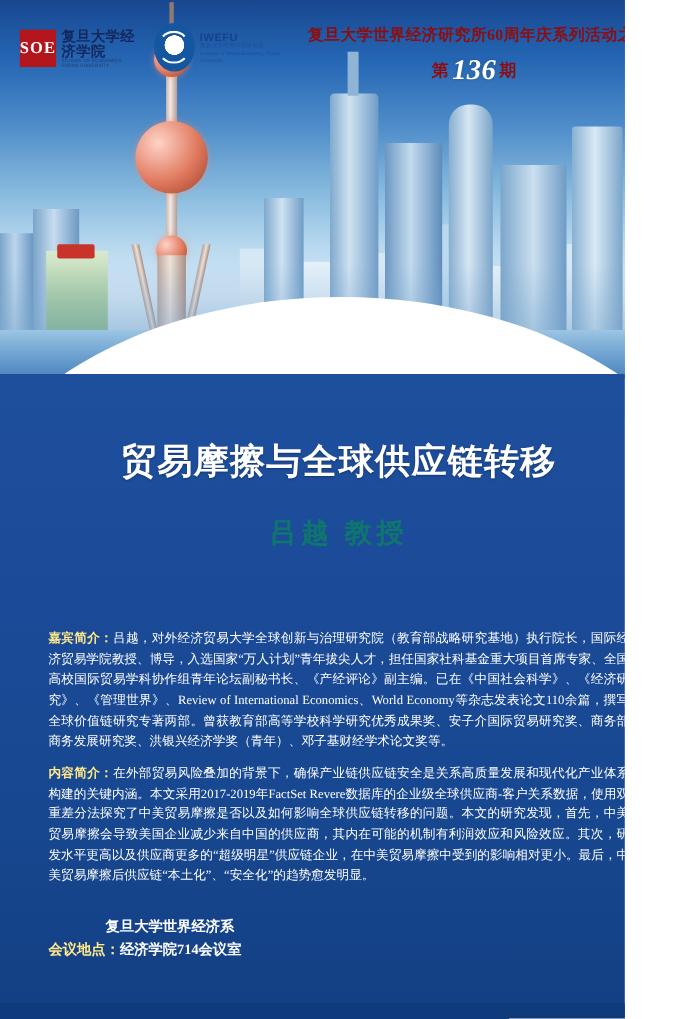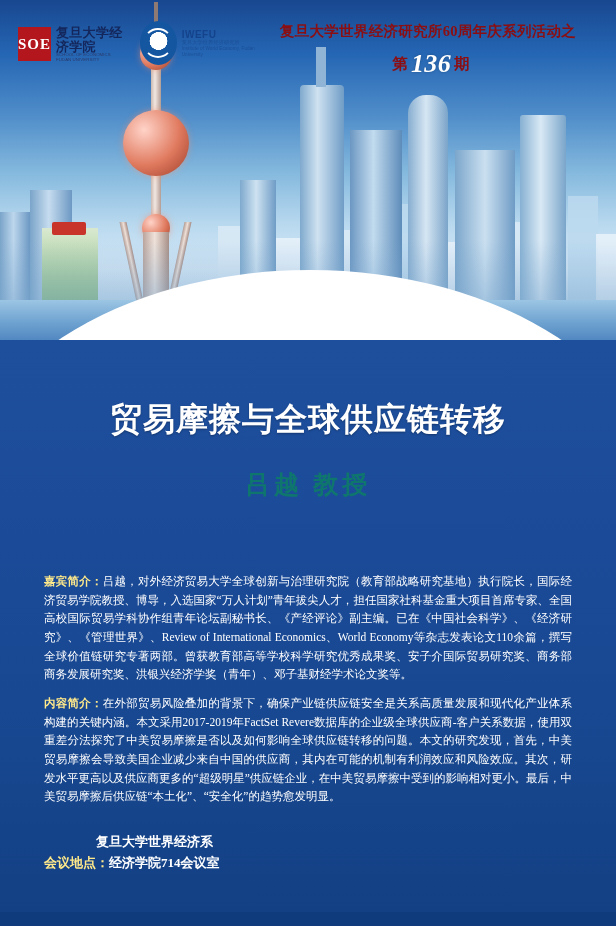--- a/index.html
+++ b/index.html
@@ -8,21 +8,21 @@
   }
   body {
     width: 616px;
     height: 926px;
     font-family: "Liberation Sans", sans-serif;
     background: #ffffff;
     overflow: hidden;
   }
   .poster {
     position: relative;
-    width: 616px;
+    width: 568px;
     height: 926px;
     overflow: hidden;
     background: #ffffff;
   }
 
   
   .hero {
     position: absolute;
     left: 0; top: 0;
     width: 616px;

